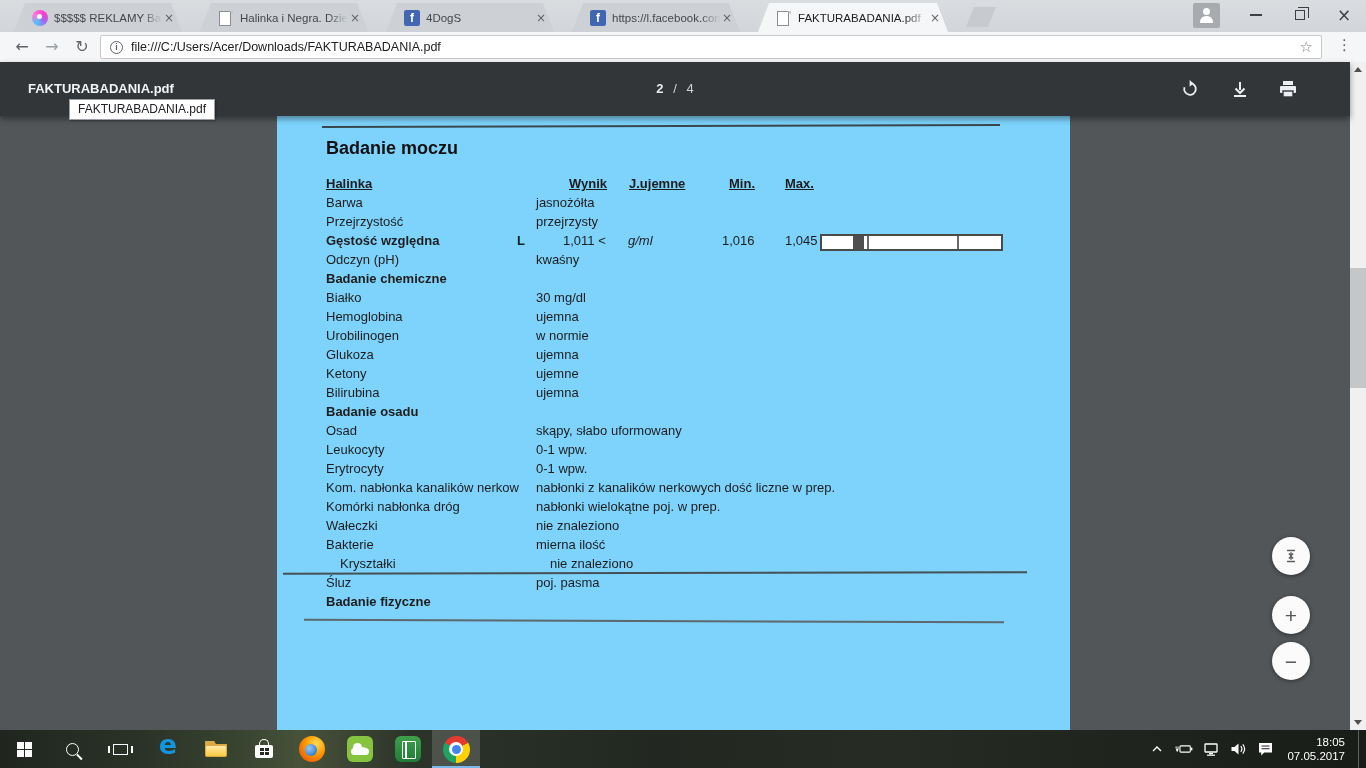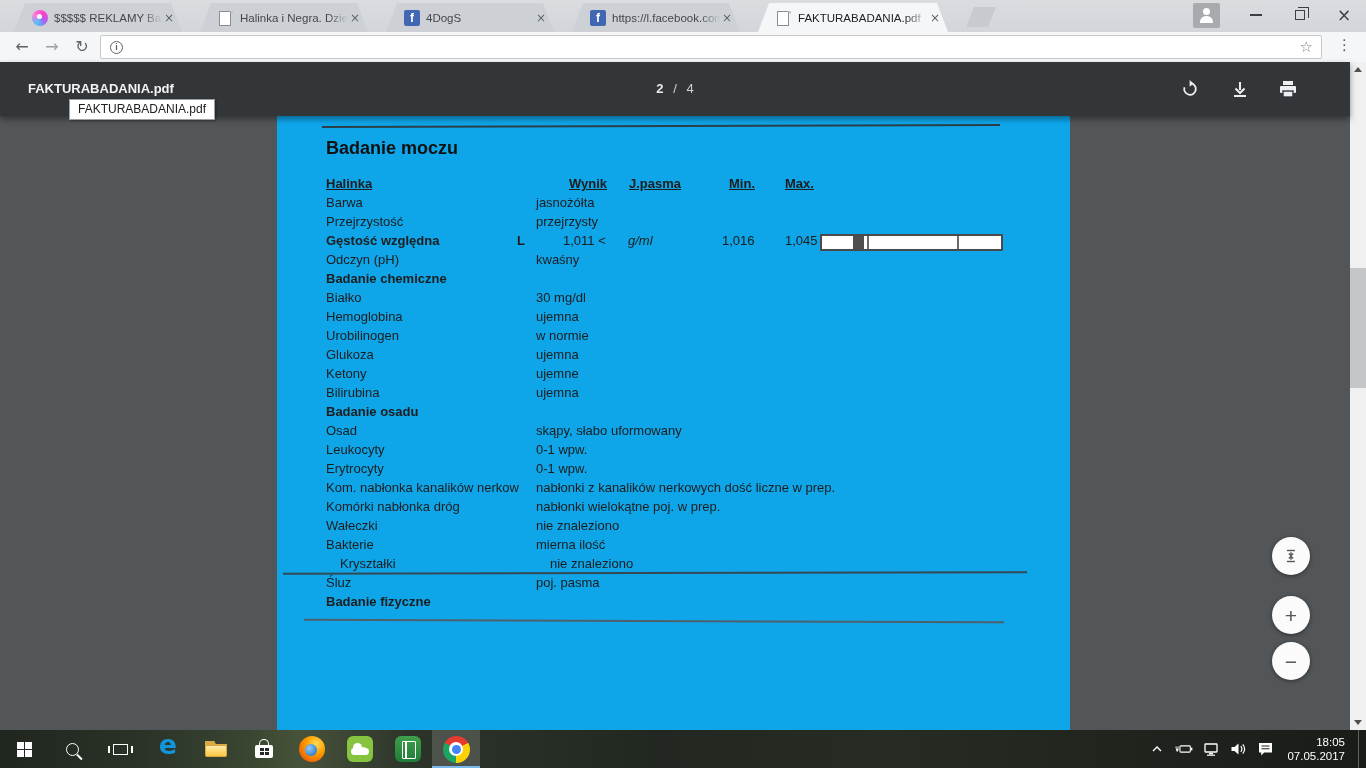--- a/index.html
+++ b/index.html
@@ -76,21 +76,21 @@
   .pdficon { position:absolute; top:13px; width:28px; height:28px; display:flex; align-items:center; justify-content:center; }
   .pi-rotate { left:1176px; } .pi-download { left:1226px; } .pi-print { left:1274px; }
 
   
   .tooltip { position:absolute; left:69px; top:99px; z-index:40; background:#fff;
              border:1px solid #9aa0a6; box-shadow:1px 1px 2px rgba(0,0,0,.3);
              padding:2px 8px 3px; font-size:12px; color:#202124; white-space:nowrap; }
 
   
   .pdfarea { position:absolute; left:0; top:62px; width:1350px; height:668px; background:#525659; }
-  .page { position:absolute; left:277px; top:48px; width:793px; height:620px; background:#0ea5e9;
+  .page { position:absolute; left:277px; top:48px; width:793px; height:620px; background:#7dd3fc;
           color:#1d1d1d; font-size:13px; }
   .scanline { position:absolute; background:#2e2e2e; height:2px; opacity:.85; }
   .doc-title { position:absolute; left:49px; top:28px; font-size:18px; font-weight:bold; color:#111; }
   .doc-headers span { position:absolute; top:66px; font-weight:bold; text-decoration:underline; }
   .hc0 { left:49px; } .hc1 { left:292px; } .hc2 { left:352px; } .hc3 { left:452px; } .hc4 { left:508px; }
   .drow { position:absolute; left:0; width:657px; height:19px; }
   .drow span { position:absolute; top:0; white-space:nowrap; }
   .c-param { left:49px; }
   .c-flag  { left:240px; font-weight:bold; }
   .c-valnum{ left:286px; }
@@ -222,20 +222,21 @@
         </div>
     </div>
   </div>
 
   <div class="navbar">
     <div class="navbtn nav-back glyph">←</div>
     <div class="navbtn nav-forward glyph">→</div>
     <div class="navbtn nav-reload glyph">↻</div>
     <div class="omnibox">
       <span class="info-icon">i</span>
+      <span class="url-text">file:///C:/Users/Acer/Downloads/FAKTURABADANIA.pdf</span>
       <span class="star-icon glyph">☆</span>
     </div>
     <span class="menu-icon glyph">⋮</span>
   </div>
 
   <div class="pdftoolbar">
     <div class="pdfname">FAKTURABADANIA.pdf</div>
     <div class="pdfpages">
       <span class="cur">2</span>
       <span class="sep">/</span>
@@ -265,21 +266,21 @@
 
   <div class="tooltip">FAKTURABADANIA.pdf</div>
 
   <div class="pdfarea">
     <div class="page">
       <div class="scanline" style="left:45px; top:15px; width:678px; transform:rotate(-0.15deg);"></div>
       <div class="doc-title">Badanie moczu</div>
       <div class="doc-headers">
         <span class="hc0">Halinka</span>
         <span class="hc1">Wynik</span>
-        <span class="hc2">J.pasma</span>
+        <span class="hc2">J.ujemne</span>
         <span class="hc3">Min.</span>
         <span class="hc4">Max.</span>
       </div>
       <div id="docrows">
           <div class="drow" style="top: 85px;">
             <span class="c-param">Barwa</span>
             <span class="c-value">jasnożółta</span>
           </div>
           <div class="drow" style="top: 104px;">
             <span class="c-param">Przejrzystość</span>

